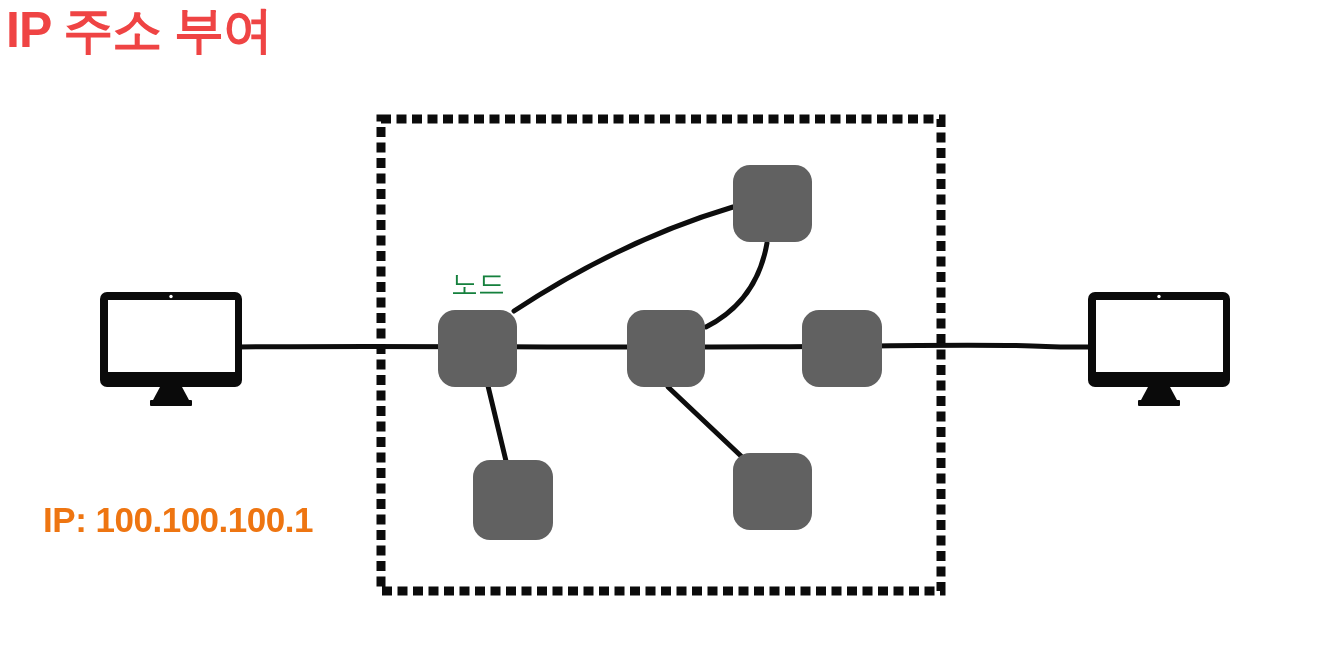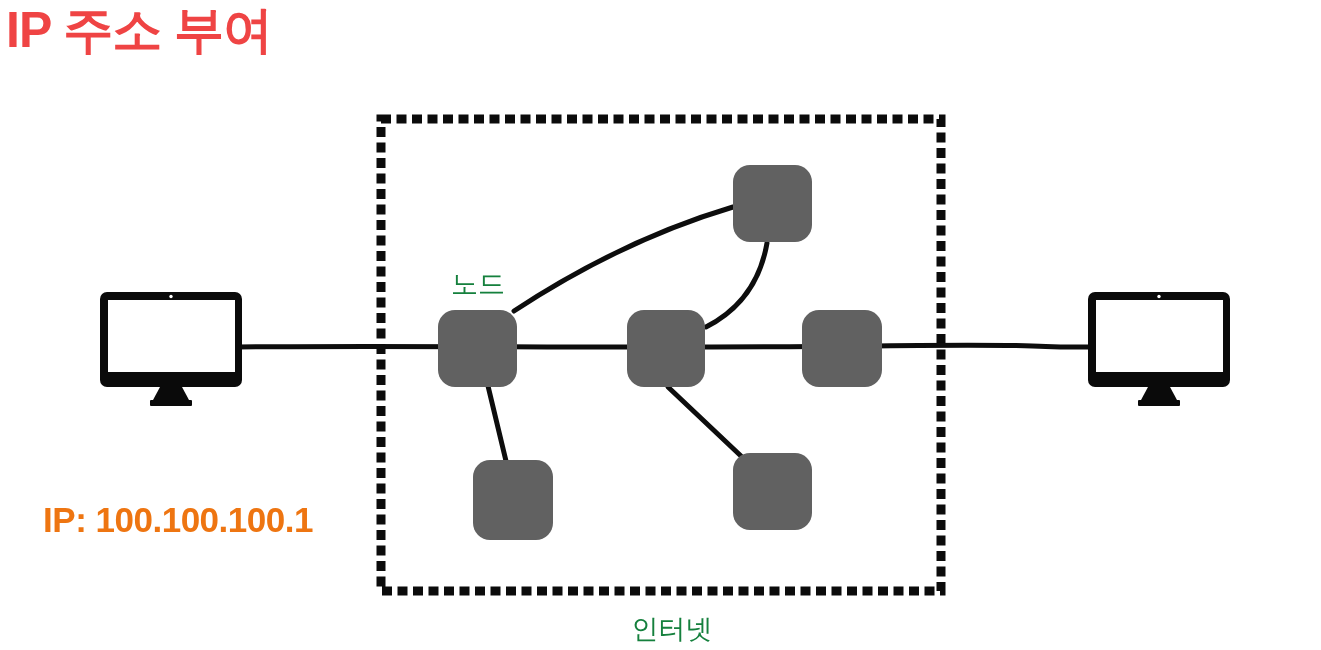--- a/index.html
+++ b/index.html
@@ -123,18 +123,17 @@
       <rect x="8" y="8" width="127" height="72" fill="#ffffff"></rect>
       <circle cx="71" cy="4.5" r="1.7" fill="#ffffff"></circle>
       <polygon class="mono-black" points="60,95 82,95 89,108 53,108"></polygon>
       <rect class="mono-black" x="50" y="108" width="42" height="6" rx="1"></rect>
     </g>
   </svg>
 
   <div class="txt page-title">IP 주소 부여</div>
 
   <div class="txt gray-label node-label">노드</div>
-  <div class="txt gray-label internet-label">인터넷</div>
 
   <div class="txt ip-label client-ip">IP: 100.100.100.1</div>
 
 
 </div>
 
 </body></html>

